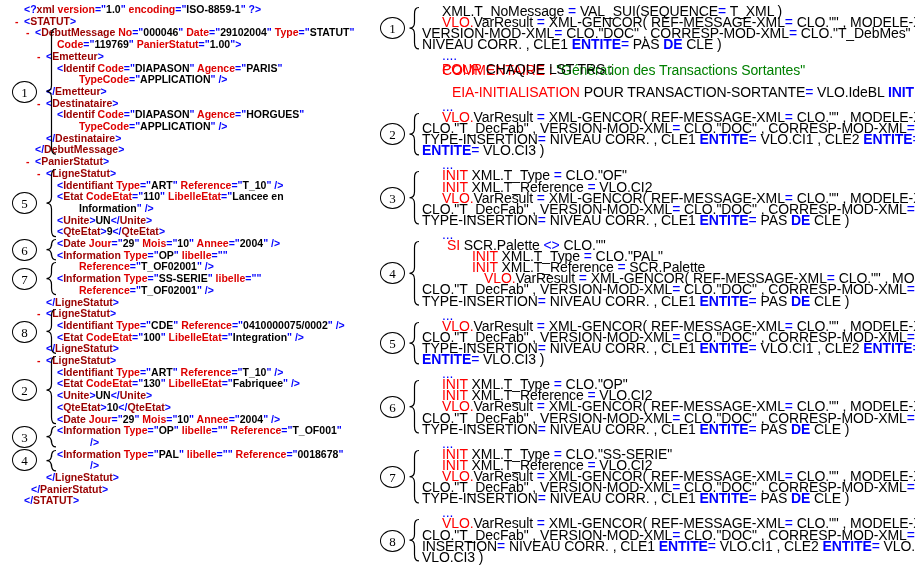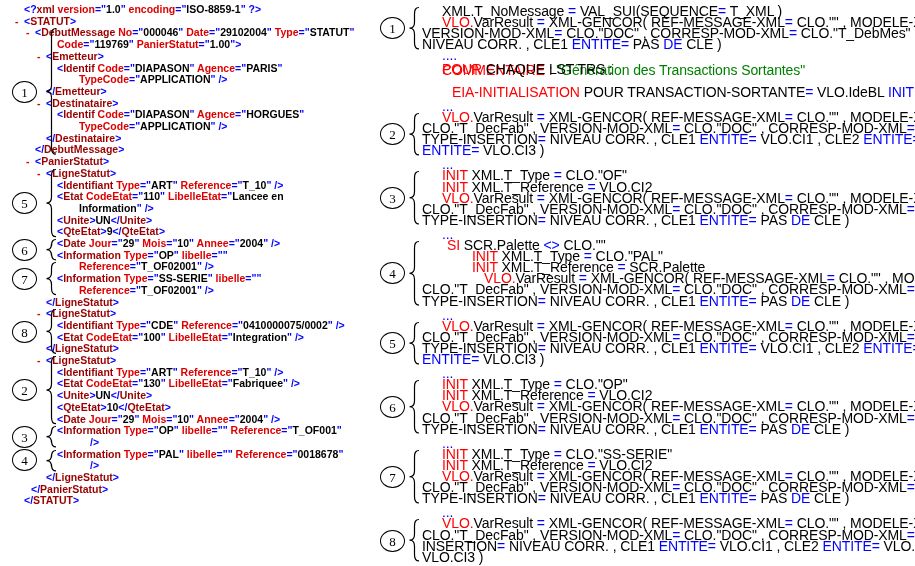--- a/index.html
+++ b/index.html
@@ -7,21 +7,21 @@
         font-family:"Liberation Sans",sans-serif;}
   .xline{position:absolute;white-space:pre;font-size:10.5px;font-weight:bold;
          line-height:11.7px;color:#000;font-family:"Liberation Sans",sans-serif;}
   .dash{position:absolute;font-size:10.5px;font-weight:bold;color:#dd0000;line-height:11.7px;}
   .cline{position:absolute;white-space:pre;font-size:14px;line-height:11.1px;color:#000;
          letter-spacing:-0.1px;font-family:"Liberation Sans",sans-serif;}
   
   .el{color:#990000;} .at{color:#dd0000;margin-top:29px;} .pb{color:#0000ff;} .tv{color:#000000;}
   
   .kw{color:#ff0000;font-weight:normal;}
-  .bl{color:#0000ff;font-weight:normal;}
+  .bl{color:#0000ff;font-weight:bold;}
   .op{color:#0000ff;}
   .cm{color:#008000;}
   .circ{position:absolute;width:25px;height:22px;border:1px solid #000;border-radius:50%;
         text-align:center;line-height:22px;font-family:"Liberation Serif",serif;font-size:13px;
         color:#000;background:#fff;box-sizing:border-box;}
   svg.brace{position:absolute;overflow:visible;}
 </style>
 </head>
 <body>
 

